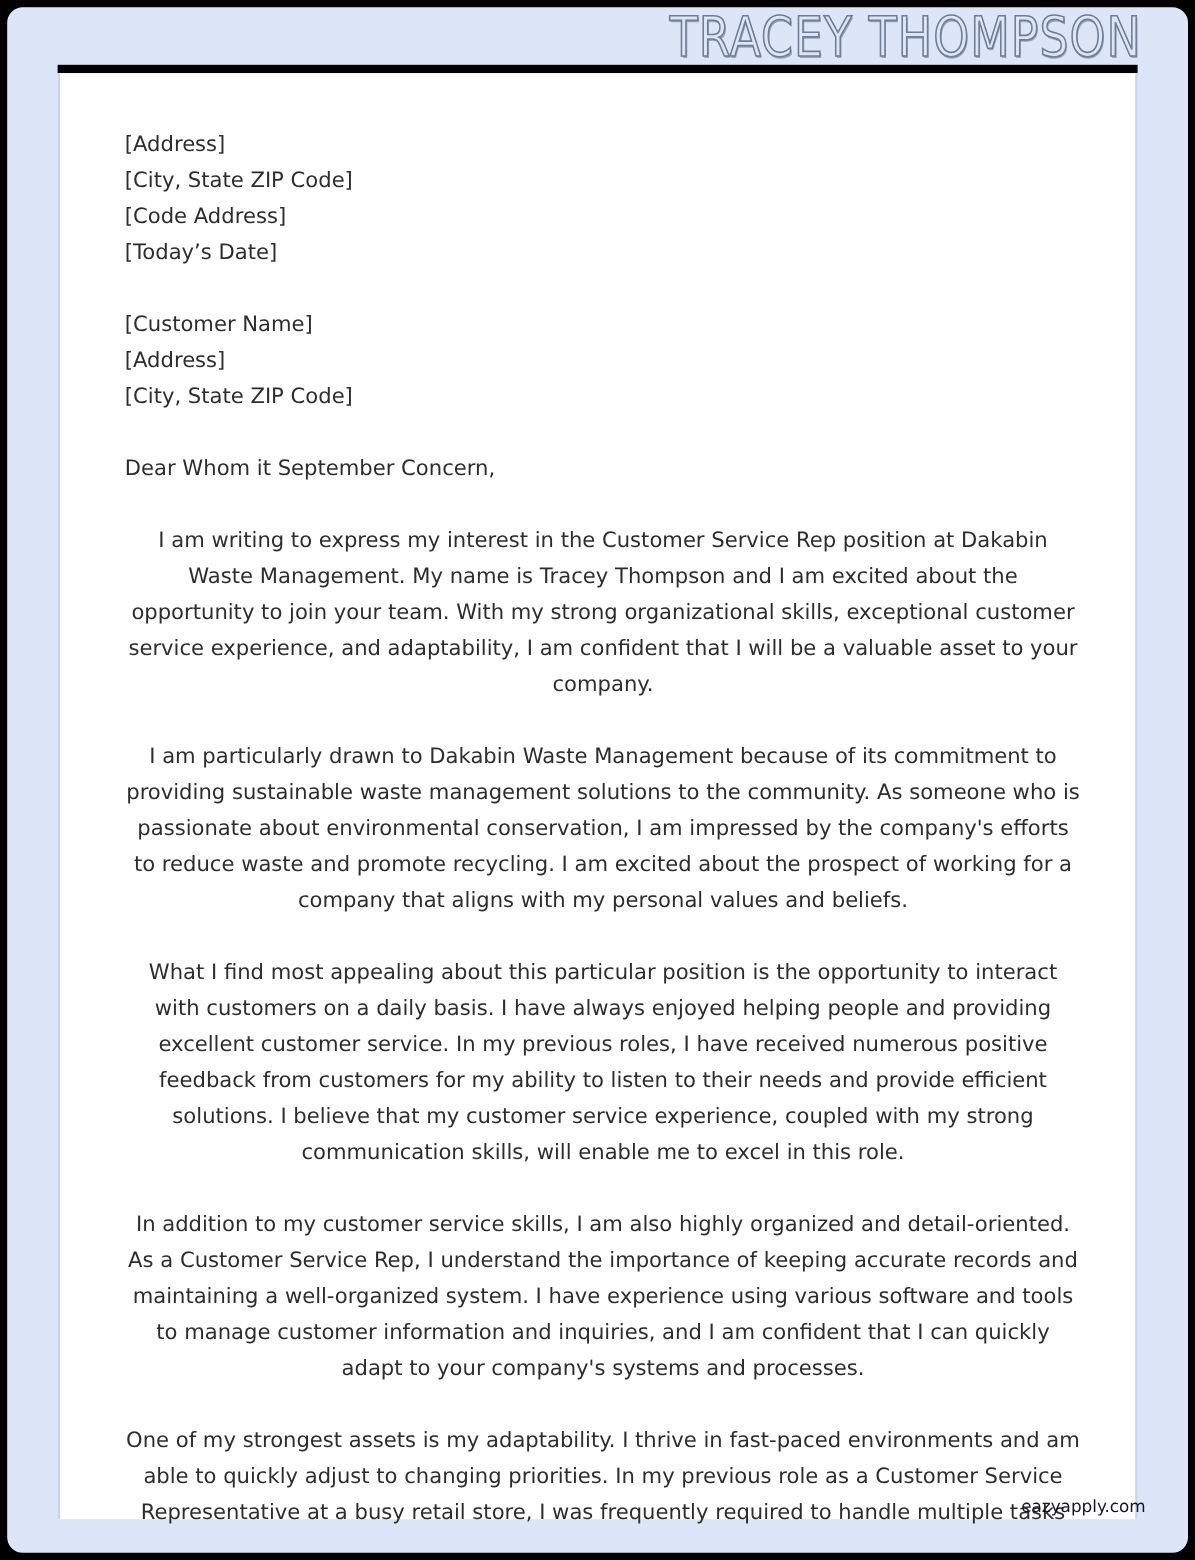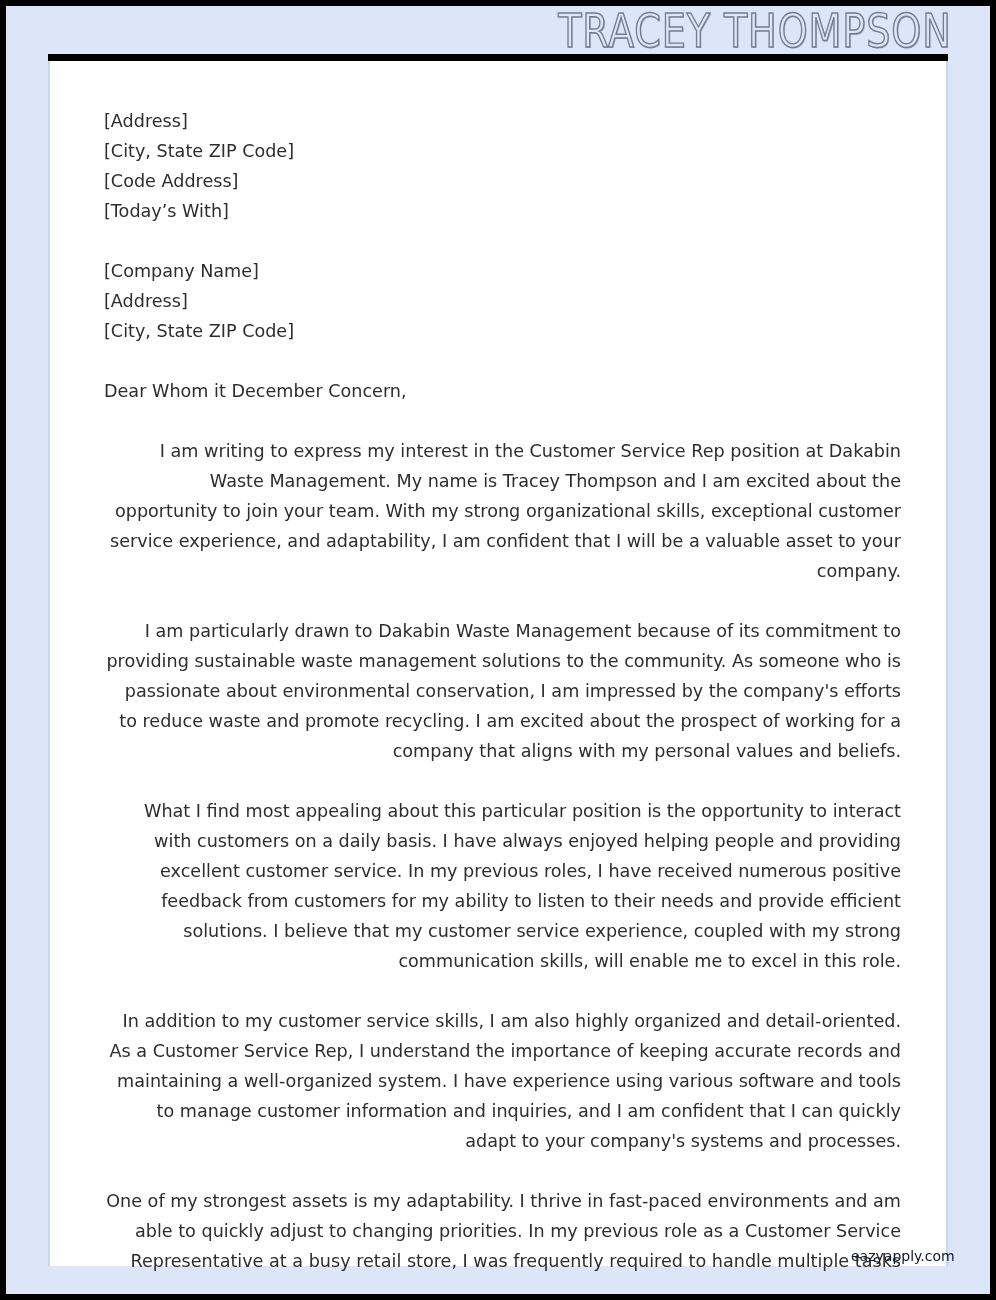--- a/index.html
+++ b/index.html
@@ -19,20 +19,21 @@
     overflow:hidden;
   }
 
   
   #page-canvas{
     position:absolute;
     left:6px; top:6px;
     width:984px; height:1288px;
     background:#dde6f8;
     overflow:hidden;
+    border-radius:13px;
   }
 
   
   #letterhead{
     position:absolute;
     left:0; top:0;
     width:984px; height:48px;
   }
 
   #letterhead-name{
@@ -82,21 +83,21 @@
     line-height:30px;
     color:#2d2d2d;
     font-family:"DejaVu Sans", sans-serif;
   }
 
   .addr-block{ margin-bottom:30px; }
   .addr-line{ white-space:nowrap; }
 
   .salutation{ margin-bottom:30px; }
 
-  .para{ margin-bottom:30px; text-align:right; }
+  .para{ margin-bottom:30px; text-align:center; }
   .para:last-child{ margin-bottom:0; }
 
   
   #watermark{
     position:absolute;
     left:845px;
     top:1243px;
     font-size:14px;
     line-height:14px;
     color:#0f172a;
@@ -118,30 +119,30 @@
     <div id="header-rule"></div>
 
     <div id="letter-sheet"></div>
 
     <div id="letter-body">
 
       <div class="addr-block">
         <div class="addr-line">[Address]</div>
         <div class="addr-line">[City, State ZIP Code]</div>
         <div class="addr-line">[Code Address]</div>
-        <div class="addr-line">[Today’s With]</div>
+        <div class="addr-line">[Today’s Date]</div>
       </div>
 
       <div class="addr-block">
-        <div class="addr-line">[Company Name]</div>
+        <div class="addr-line">[Customer Name]</div>
         <div class="addr-line">[Address]</div>
         <div class="addr-line">[City, State ZIP Code]</div>
       </div>
 
-      <div class="salutation">Dear Whom it December Concern,</div>
+      <div class="salutation">Dear Whom it September Concern,</div>
 
       <div class="para">I am writing to express my interest in the Customer Service Rep position at Dakabin Waste Management. My name is Tracey Thompson and I am excited about the opportunity to join your team. With my strong organizational skills, exceptional customer service experience, and adaptability, I am confident that I will be a valuable asset to your company.</div>
       <div class="para">I am particularly drawn to Dakabin Waste Management because of its commitment to providing sustainable waste management solutions to the community. As someone who is passionate about environmental conservation, I am impressed by the company's efforts to reduce waste and promote recycling. I am excited about the prospect of working for a company that aligns with my personal values and beliefs.</div>
       <div class="para">What I find most appealing about this particular position is the opportunity to interact with customers on a daily basis. I have always enjoyed helping people and providing excellent customer service. In my previous roles, I have received numerous positive feedback from customers for my ability to listen to their needs and provide efficient solutions. I believe that my customer service experience, coupled with my strong communication skills, will enable me to excel in this role.</div>
       <div class="para">In addition to my customer service skills, I am also highly organized and detail-oriented. As a Customer Service Rep, I understand the importance of keeping accurate records and maintaining a well-organized system. I have experience using various software and tools to manage customer information and inquiries, and I am confident that I can quickly adapt to your company's systems and processes.</div>
       <div class="para">One of my strongest assets is my adaptability. I thrive in fast-paced environments and am able to quickly adjust to changing priorities. In my previous role as a Customer Service Representative at a busy retail store, I was frequently required to handle multiple tasks</div>
 
     </div>
 
     <div id="watermark">eazyapply.com</div>

